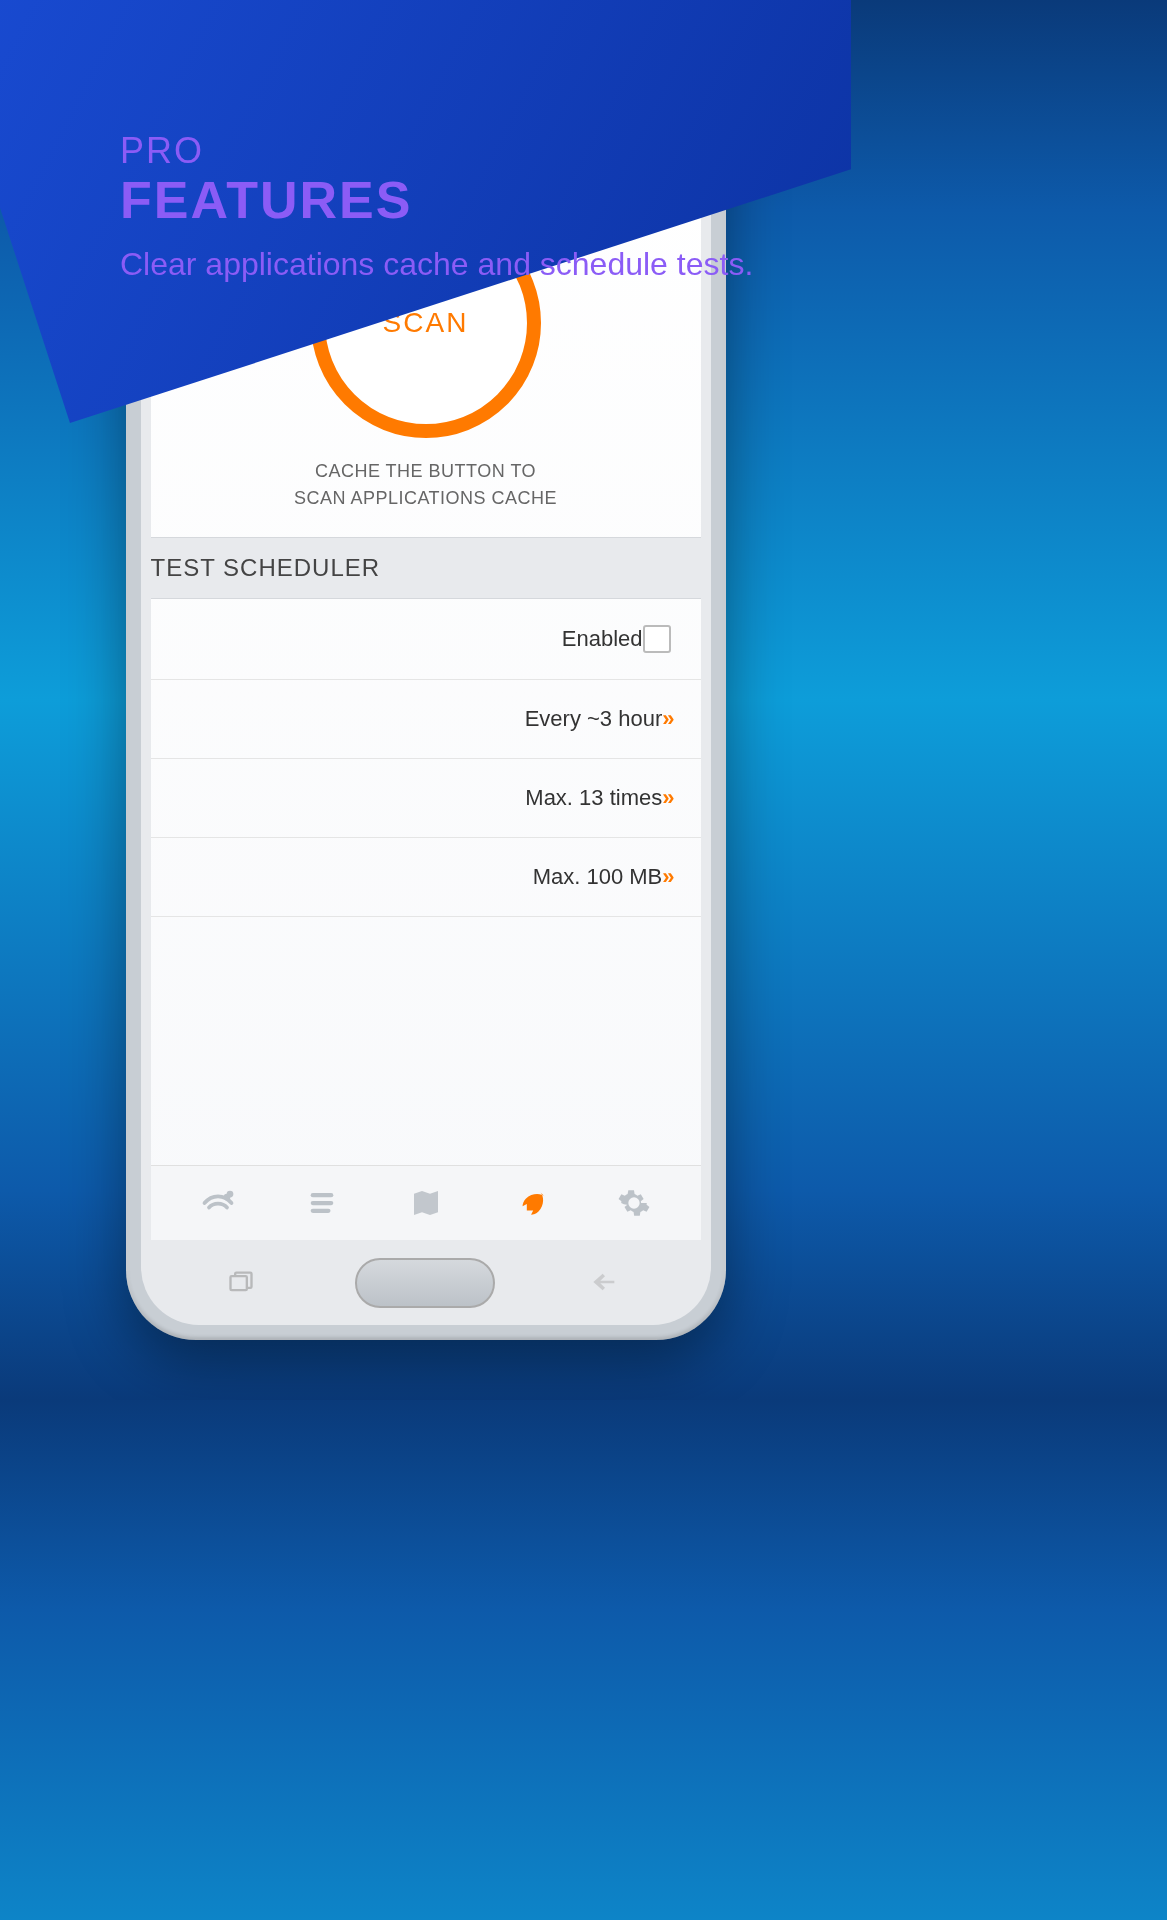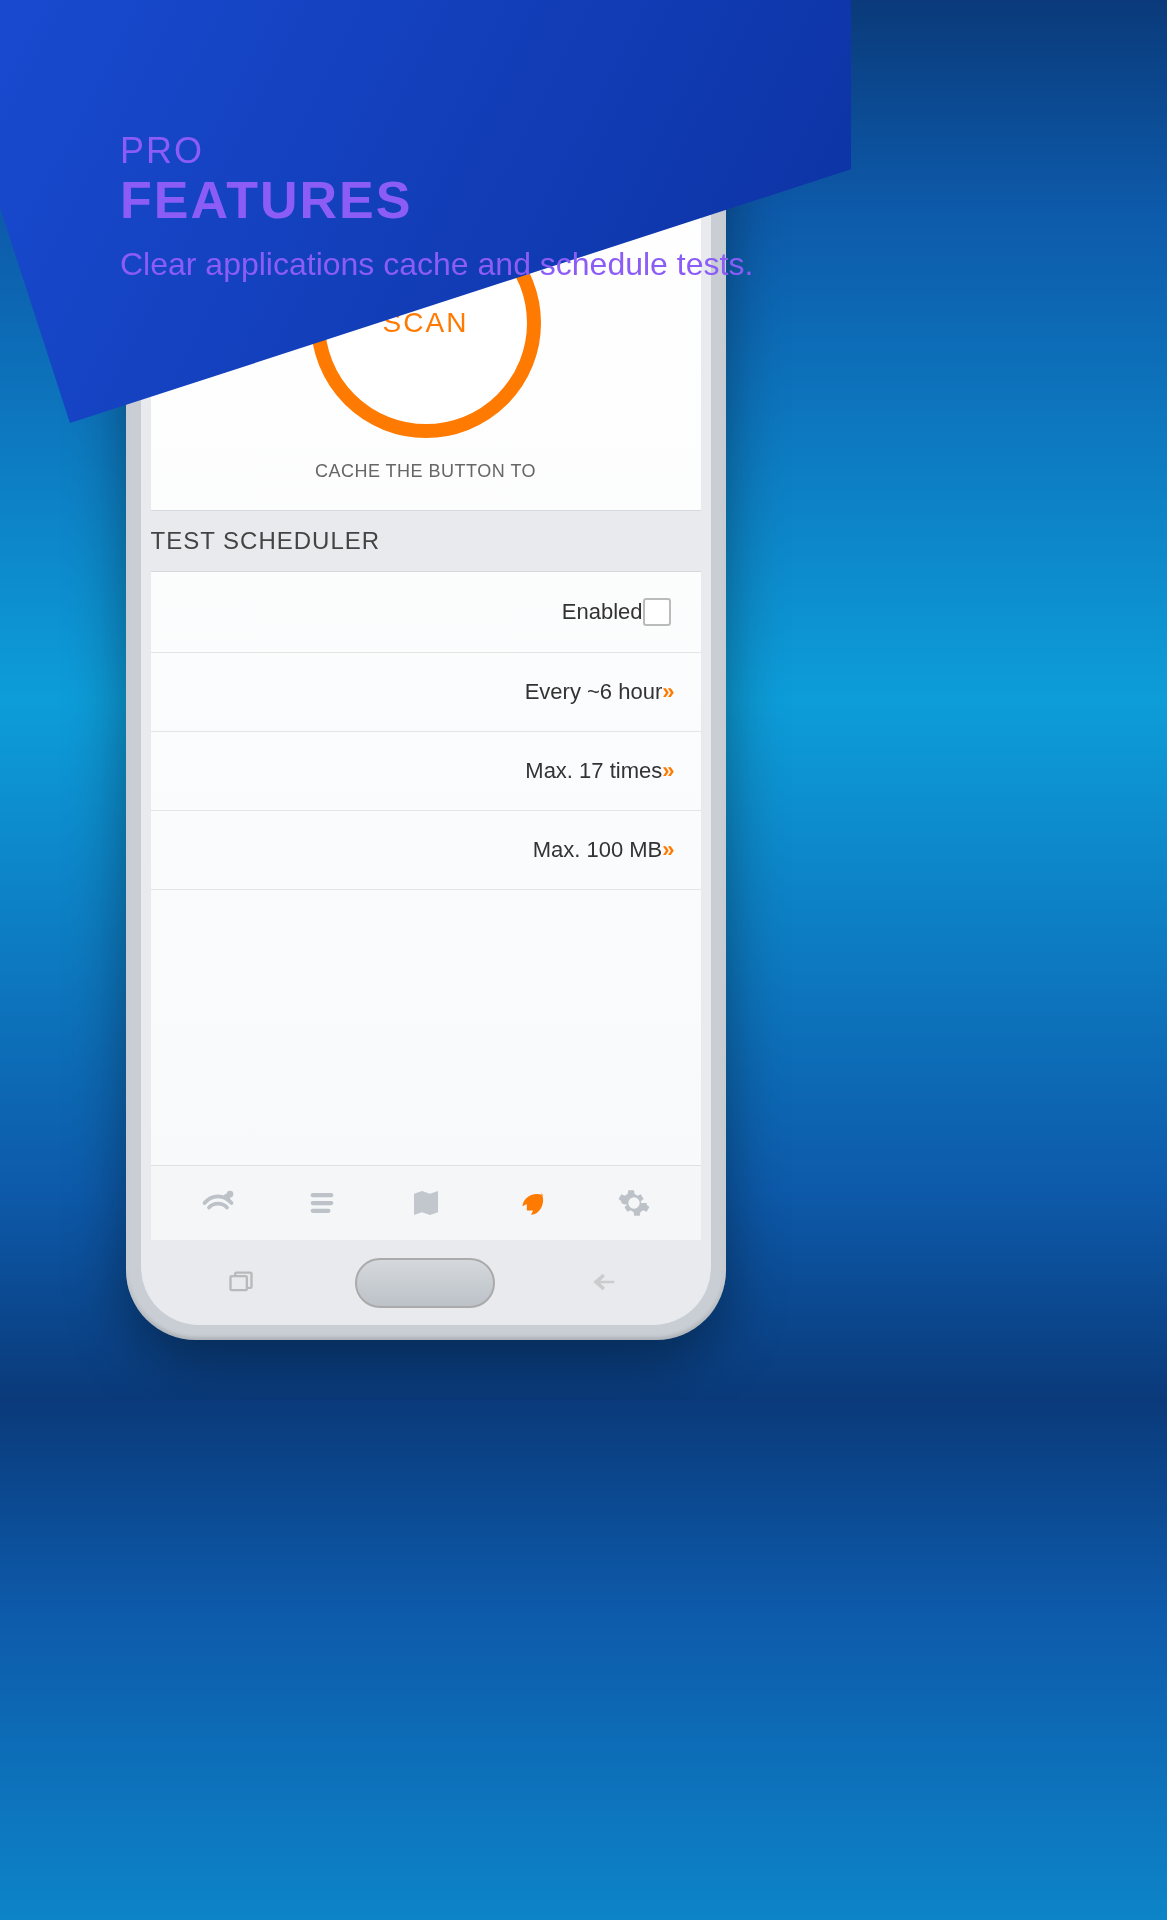--- a/index.html
+++ b/index.html
@@ -247,37 +247,38 @@
 
     <div class="screen">
       <div class="app-header">CACHE CLEANER</div>
 
       <div class="scan-section">
         <div class="scan-button">
           <span>SCAN</span>
         </div>
         <div class="scan-hint">
           <div>CACHE THE BUTTON TO</div>
+          <div>SCAN APPLICATIONS CACHE</div>
         </div>
       </div>
 
       <div class="section-header">TEST SCHEDULER</div>
 
       <div class="list-row">
         <span>Enabled</span>
         <span class="checkbox"></span>
       </div>
 
       <div class="list-row">
-        <span>Every ~6 hour</span>
+        <span>Every ~3 hour</span>
         <span class="chevrons">»</span>
       </div>
 
       <div class="list-row">
-        <span>Max. 17 times</span>
+        <span>Max. 13 times</span>
         <span class="chevrons">»</span>
       </div>
 
       <div class="list-row">
         <span>Max. 100 MB</span>
         <span class="chevrons">»</span>
       </div>
 
       <div class="bottom-nav">
         <div class="nav-item">

